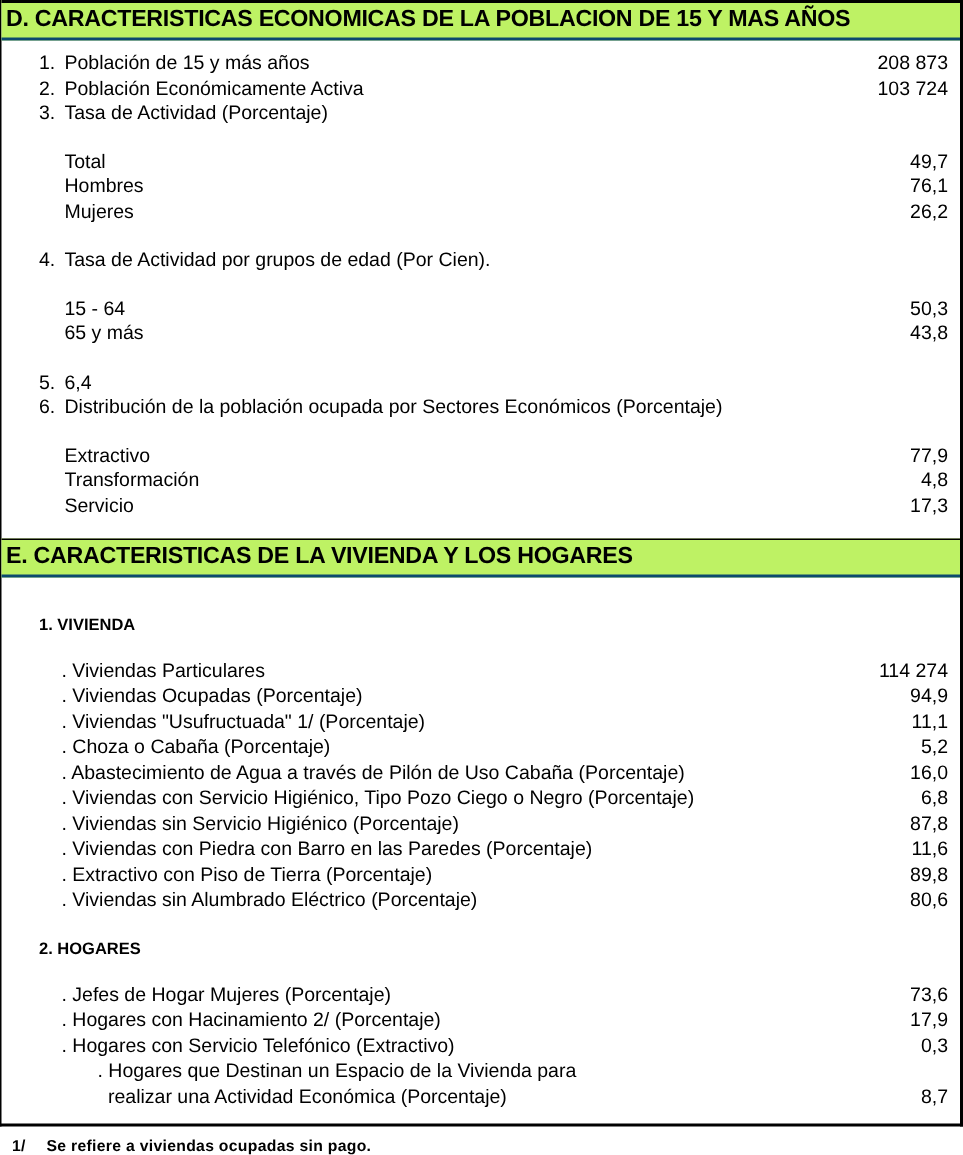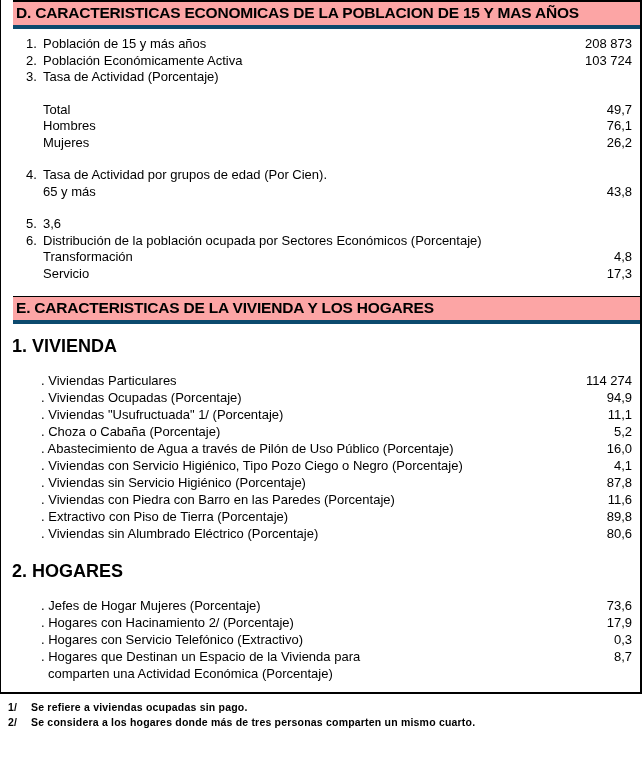--- a/index.html
+++ b/index.html
@@ -11,55 +11,54 @@
     font-family: "Liberation Sans", sans-serif;
     font-size: 13px;
   }
   .table-box {
     width: 642px;
     border-left: 1px solid #000;
     border-right: 2px solid #000;
     border-bottom: 2px solid #000;
   }
   .band {
-    background: #fca5a5;
+    background: #bef264;
     border-top: 2px solid #000;
-    border-bottom: 4px solid #0c4a6e;
+    border-bottom: 2px solid #0c4a6e;
     font-weight: bold;
     font-size: 15.5px;
     letter-spacing: -0.2px;
     padding: 2px 2px 3px 3px;
     white-space: nowrap;
     overflow: hidden;
-    margin-left: 12px;
   }
   .band.e { border-top: 1px solid #000; }
   .sect { padding: 7px 0 14px 0; }
   .row {
     display: flex;
     line-height: 16.5px;
     padding-left: 25px;
     padding-right: 8px;
     white-space: nowrap;
   }
   .row .num { width: 17px; flex: none; }
   .row.sub { padding-left: 42px; }
   .row .lbl { flex: 1 1 auto; overflow: hidden; }
   .row .val { flex: none; text-align: right; }
   .gap { margin-top: 16px; }
   .sect-e { padding: 8px 0 10px 0; }
   .sect-e .row { line-height: 17px; padding-left: 40px; }
   .subhead {
     font-weight: bold;
-    font-size: 18px;
-    padding-left: 11px;
-    margin: 4px 0 15px 0;
+    font-size: 11px;
+    padding-left: 25px;
+    margin: 18px 0 15px 0;
   }
   .subhead.second { margin-top: 19px; }
-  .row.multi { align-items: flex-start; }
+  .row.multi { align-items: flex-end; margin-left: 24px; }
   .row.multi .lblblock { flex: 1 1 auto; overflow: hidden; }
   .row.multi .cont { padding-left: 7px; }
   .footnotes {
     padding: 6px 0 0 8px;
     font-size: 10.5px;
     font-weight: bold;
     letter-spacing: 0.2px;
   }
   .footnote { display: flex; line-height: 15px; }
   .fn-marker { width: 23px; flex: none; }
@@ -101,35 +100,43 @@
       <span class="lbl">Mujeres</span>
       <span class="val">26,2</span>
     </div>
 
     <div class="row gap">
       <span class="num">4.</span>
       <span class="lbl">Tasa de Actividad por grupos de edad (Por Cien).</span>
       <span class="val"></span>
     </div>
 
+    <div class="row sub gap">
+      <span class="lbl">15 - 64</span>
+      <span class="val">50,3</span>
+    </div>
     <div class="row sub">
       <span class="lbl">65 y más</span>
       <span class="val">43,8</span>
     </div>
 
     <div class="row gap">
       <span class="num">5.</span>
-      <span class="val">3,6</span>
+      <span class="val">6,4</span>
     </div>
     <div class="row">
       <span class="num">6.</span>
       <span class="lbl">Distribución de la población ocupada por Sectores Económicos (Porcentaje)</span>
       <span class="val"></span>
     </div>
 
+    <div class="row sub gap">
+      <span class="lbl">Extractivo</span>
+      <span class="val">77,9</span>
+    </div>
     <div class="row sub">
       <span class="lbl">Transformación</span>
       <span class="val">4,8</span>
     </div>
     <div class="row sub">
       <span class="lbl">Servicio</span>
       <span class="val">17,3</span>
     </div>
 
   </div>
@@ -150,26 +157,26 @@
     </div>
     <div class="row">
       <span class="lbl">. Viviendas "Usufructuada" 1/ (Porcentaje)</span>
       <span class="val">11,1</span>
     </div>
     <div class="row">
       <span class="lbl">. Choza o Cabaña (Porcentaje)</span>
       <span class="val">5,2</span>
     </div>
     <div class="row">
-      <span class="lbl">. Abastecimiento de Agua a través de Pilón de Uso Público (Porcentaje)</span>
+      <span class="lbl">. Abastecimiento de Agua a través de Pilón de Uso Cabaña (Porcentaje)</span>
       <span class="val">16,0</span>
     </div>
     <div class="row">
       <span class="lbl">. Viviendas con Servicio Higiénico, Tipo Pozo Ciego o Negro (Porcentaje)</span>
-      <span class="val">4,1</span>
+      <span class="val">6,8</span>
     </div>
     <div class="row">
       <span class="lbl">. Viviendas sin Servicio Higiénico (Porcentaje)</span>
       <span class="val">87,8</span>
     </div>
     <div class="row">
       <span class="lbl">. Viviendas con Piedra con Barro en las Paredes (Porcentaje)</span>
       <span class="val">11,6</span>
     </div>
     <div class="row">
@@ -191,21 +198,21 @@
       <span class="lbl">. Hogares con Hacinamiento 2/ (Porcentaje)</span>
       <span class="val">17,9</span>
     </div>
     <div class="row">
       <span class="lbl">. Hogares con Servicio Telefónico (Extractivo)</span>
       <span class="val">0,3</span>
     </div>
     <div class="row multi">
       <span class="lblblock">
         <span style="display:block">. Hogares que Destinan un Espacio de la Vivienda para</span>
-        <span style="display:block" class="cont">comparten una Actividad Económica (Porcentaje)</span>
+        <span style="display:block" class="cont">realizar una Actividad Económica (Porcentaje)</span>
       </span>
       <span class="val">8,7</span>
     </div>
 
   </div>
 </div>
 
 <div class="footnotes">
   <div class="footnote">
     <span class="fn-marker">1/</span>

